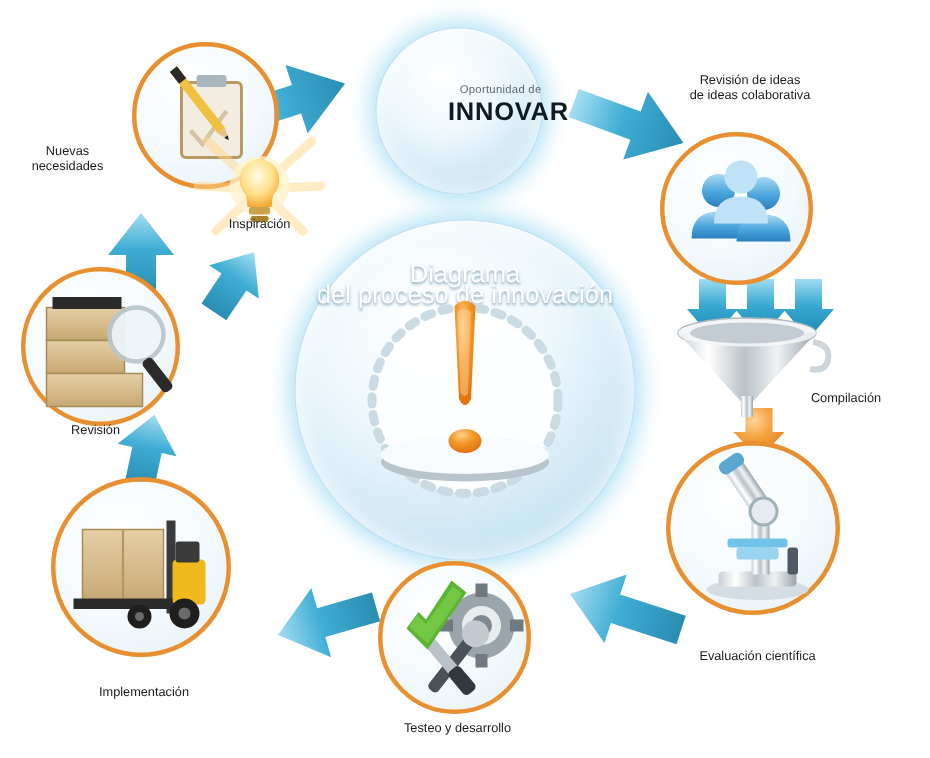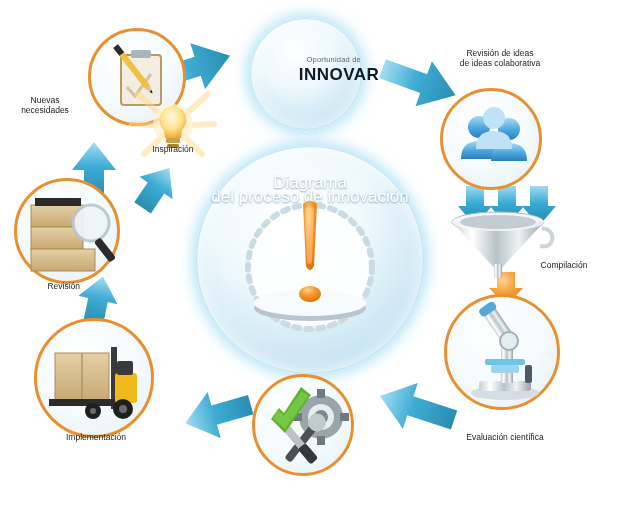--- a/index.html
+++ b/index.html
@@ -246,36 +246,37 @@
       <g transform="rotate(-40 44 66)">
         <rect x="40" y="46" width="8" height="26" rx="2" fill="#b9c2c7"></rect>
         <rect x="39" y="70" width="10" height="20" rx="3" fill="#33383c"></rect>
       </g>
       <g>
         <path d="M16,42 L30,56 L56,18 L46,10 L29,36 L24,31 Z" fill="#5cb531"></path>
         <path d="M18,41 L30,52 L53,19 L47,14 L29,39 L23,33 Z" fill="#79cc4a" opacity="0.8"></path>
       </g>
     </svg>
   </div>
+  <div class="cap b" style="left:230px;top:480px;width:150px;">Testeo y desarrollo</div>
 
   <div class="node ring-orange" style="left:34px;top:318px;width:120px;height:120px;">
     <svg width="120" height="120">
       <rect x="18" y="32" width="54" height="48" fill="url(#gCard)" stroke="#a98b55" stroke-width="1"></rect>
       <line x1="45" y1="32" x2="45" y2="80" stroke="#b39762" stroke-width="1.5"></line>
       <rect x="74" y="26" width="6" height="62" fill="#3a3a3a"></rect>
       <rect x="78" y="52" width="22" height="30" rx="3" fill="#f0b91c"></rect>
       <rect x="80" y="40" width="16" height="14" rx="2" fill="#3a3a3a"></rect>
       <rect x="12" y="78" width="66" height="7" fill="#2b2b2b"></rect>
       <circle cx="86" cy="88" r="10" fill="#1f1f1f"></circle>
         <circle cx="86" cy="88" r="4" fill="#6b6b6b"></circle>
       <circle cx="56" cy="90" r="8" fill="#1f1f1f"></circle>
         <circle cx="56" cy="90" r="3" fill="#6b6b6b"></circle>
     </svg>
   </div>
-  <div class="cap b" style="left:28px;top:432px;width:136px;">Implementación</div>
+  <div class="cap b" style="left:28px;top:456px;width:136px;">Implementación</div>
 
   <div class="node ring-orange" style="left:14px;top:178px;width:106px;height:106px;">
     <svg width="106" height="106">
       <rect x="14" y="24" width="52" height="22" fill="url(#gCard)" stroke="#a98b55"></rect>
       <rect x="14" y="46" width="52" height="22" fill="url(#gCard)" stroke="#a98b55"></rect>
       <rect x="14" y="68" width="64" height="22" fill="url(#gCard)" stroke="#a98b55"></rect>
       <rect x="18" y="17" width="46" height="8" fill="#2b2b2b"></rect>
       <g>
         <circle cx="74" cy="42" r="18" fill="#eef5f9" opacity="0.92" stroke="#b9c6cd" stroke-width="3"></circle>
         <rect x="84" y="56" width="8" height="26" rx="3" fill="#2b2b2b" transform="rotate(-38 88 69)"></rect>

